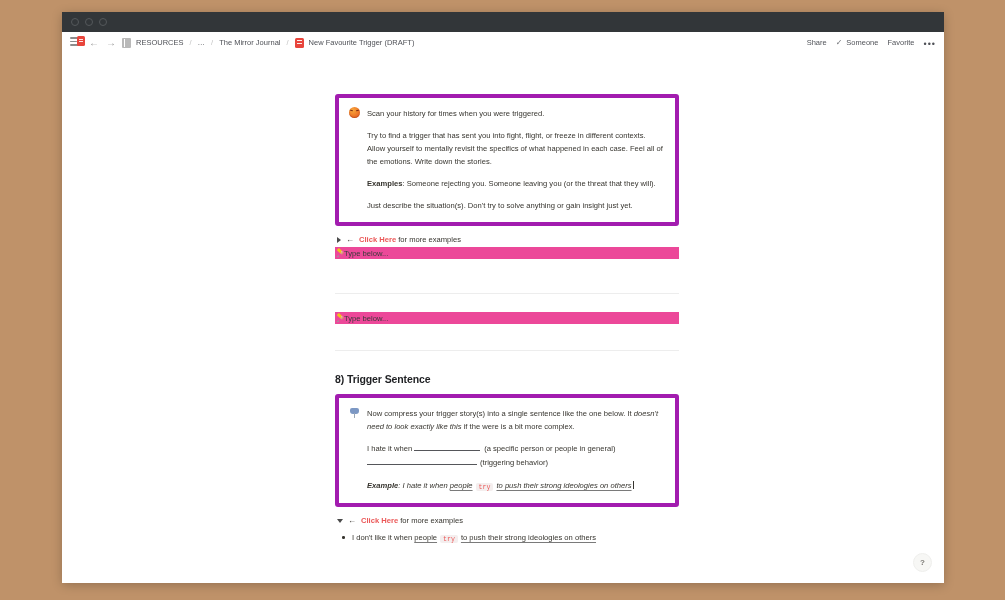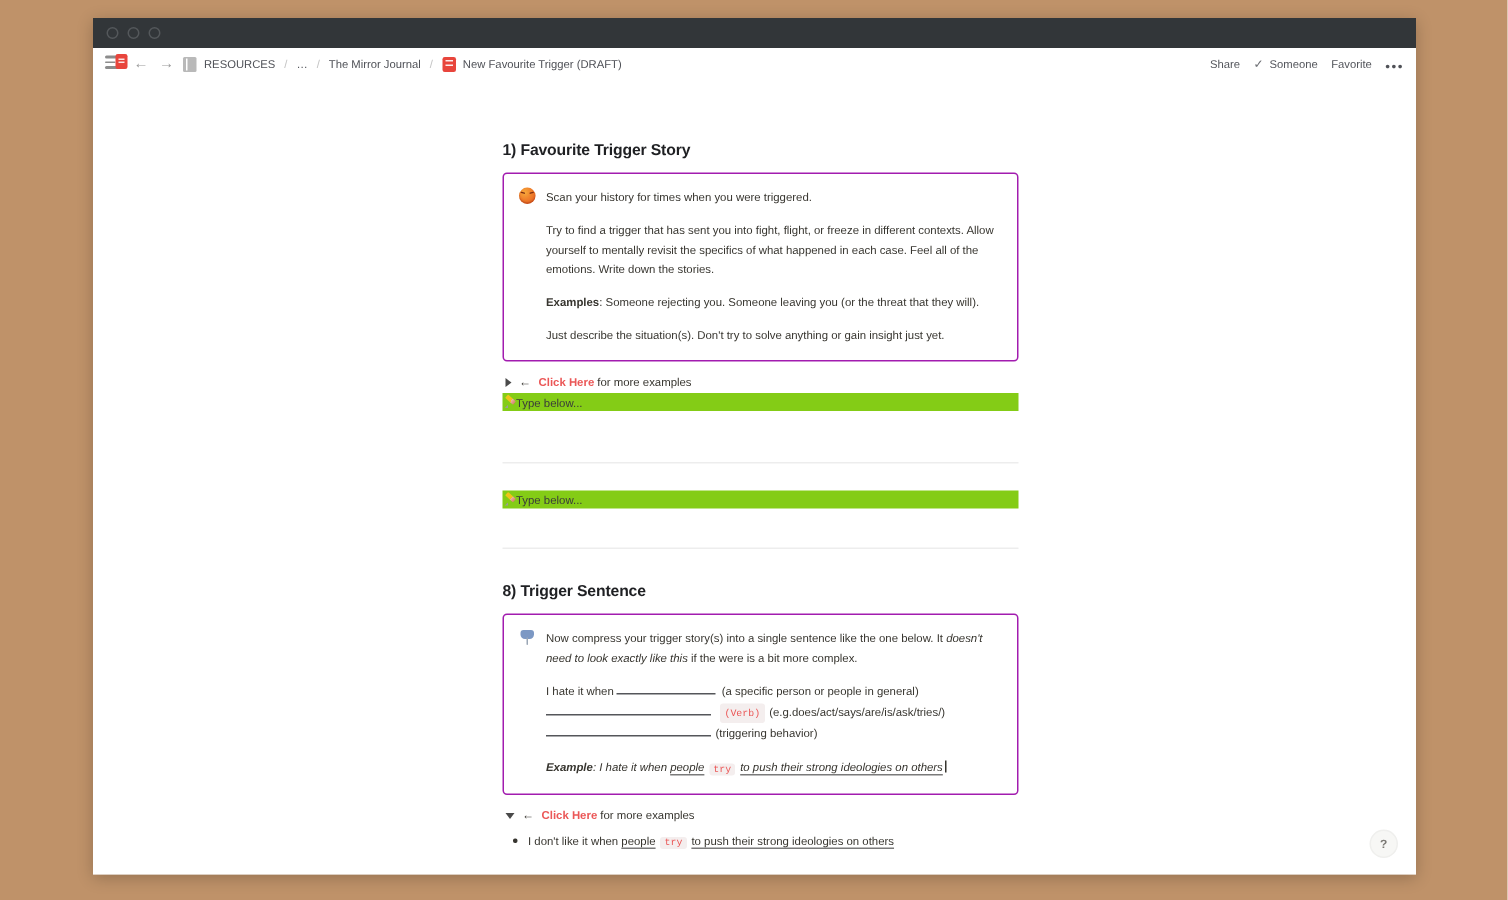--- a/index.html
+++ b/index.html
@@ -185,21 +185,21 @@
   h2.section-title {
     font-size: 10.5px;
     font-weight: bold;
     margin: 0 0 9px 0;
     letter-spacing: -0.1px;
     color: #1f2023;
   }
 
   
   .callout {
-    border: 1px solid #a21caf;
+    border: 4px solid #a21caf;
     border-radius: 3px;
     padding: 9px 10px 10px 10px;
     display: flex;
     gap: 7px;
     align-items: flex-start;
     background: #fff;
   }
   .callout-emoji {
     flex: 0 0 auto;
     width: 11px;
@@ -327,21 +327,21 @@
     border-color: #4a4a4a transparent transparent transparent;
   }
   .arrow-left { color: #37352f; font-size: 8px; }
   .click-here {
     color: #eb5757;
     font-weight: bold;
   }
 
   
   .type-below {
-    background: #84cc16;
+    background: #ec4899;
     height: 12px;
     display: flex;
     align-items: center;
     font-size: 7.6px;
     color: #3a3a3a;
     padding: 0 1px;
     margin-top: 1px;
   }
   .pencil {
     display: inline-block;
@@ -462,21 +462,20 @@
       <span class="check-mark">✓</span>
       <span>Someone</span>
       <span>Favorite</span>
       <span class="dots-menu">•••</span>
     </div>
   </div>
 
   <div class="page-scroll">
     <div class="page-content">
 
-      <h2 class="section-title">1) Favourite Trigger Story</h2>
 
       <div class="callout">
         <span class="callout-emoji emoji-angry"></span>
         <div class="callout-body">
           <p>Scan your history for times when you were triggered.</p>
           <p>Try to find a trigger that has sent you into fight, flight, or freeze in different contexts. Allow yourself to mentally revisit the specifics of what happened in each case. Feel all of the emotions. Write down the stories.</p>
           <p><b>Examples</b><span>: Someone rejecting you. Someone leaving you (or the threat that they will).</span></p>
           <p>Just describe the situation(s). Don't try to solve anything or gain insight just yet.</p>
         </div>
       </div>
@@ -515,25 +514,20 @@
           <p><span>Now compress your trigger story(s) into a single sentence like the one below. It </span><i>doesn't need to look exactly like this</i><span> if the were is a bit more complex.</span></p>
 
           <div class="fill-block">
             <div class="fill-row">
               <span>I hate it when</span>
               <span class="blank-short"></span>
               <span>(a specific person or people in general)</span>
             </div>
             <div class="fill-row">
               <span class="blank-long"></span>
-              <span class="code-chip">(Verb)</span>
-              <span>(e.g.does/act/says/are/is/ask/tries/)</span>
-            </div>
-            <div class="fill-row">
-              <span class="blank-long"></span>
               <span>(triggering behavior)</span>
             </div>
           </div>
 
           <div class="example-line">
             <span class="ex-label">Example</span><span class="ital">: </span><span class="ital">I hate it when </span><span class="ital u">people</span><span class="code-chip">try</span><span class="ital u">to push their strong ideologies on others</span><span class="caret"></span>
           </div>
         </div>
       </div>
 

